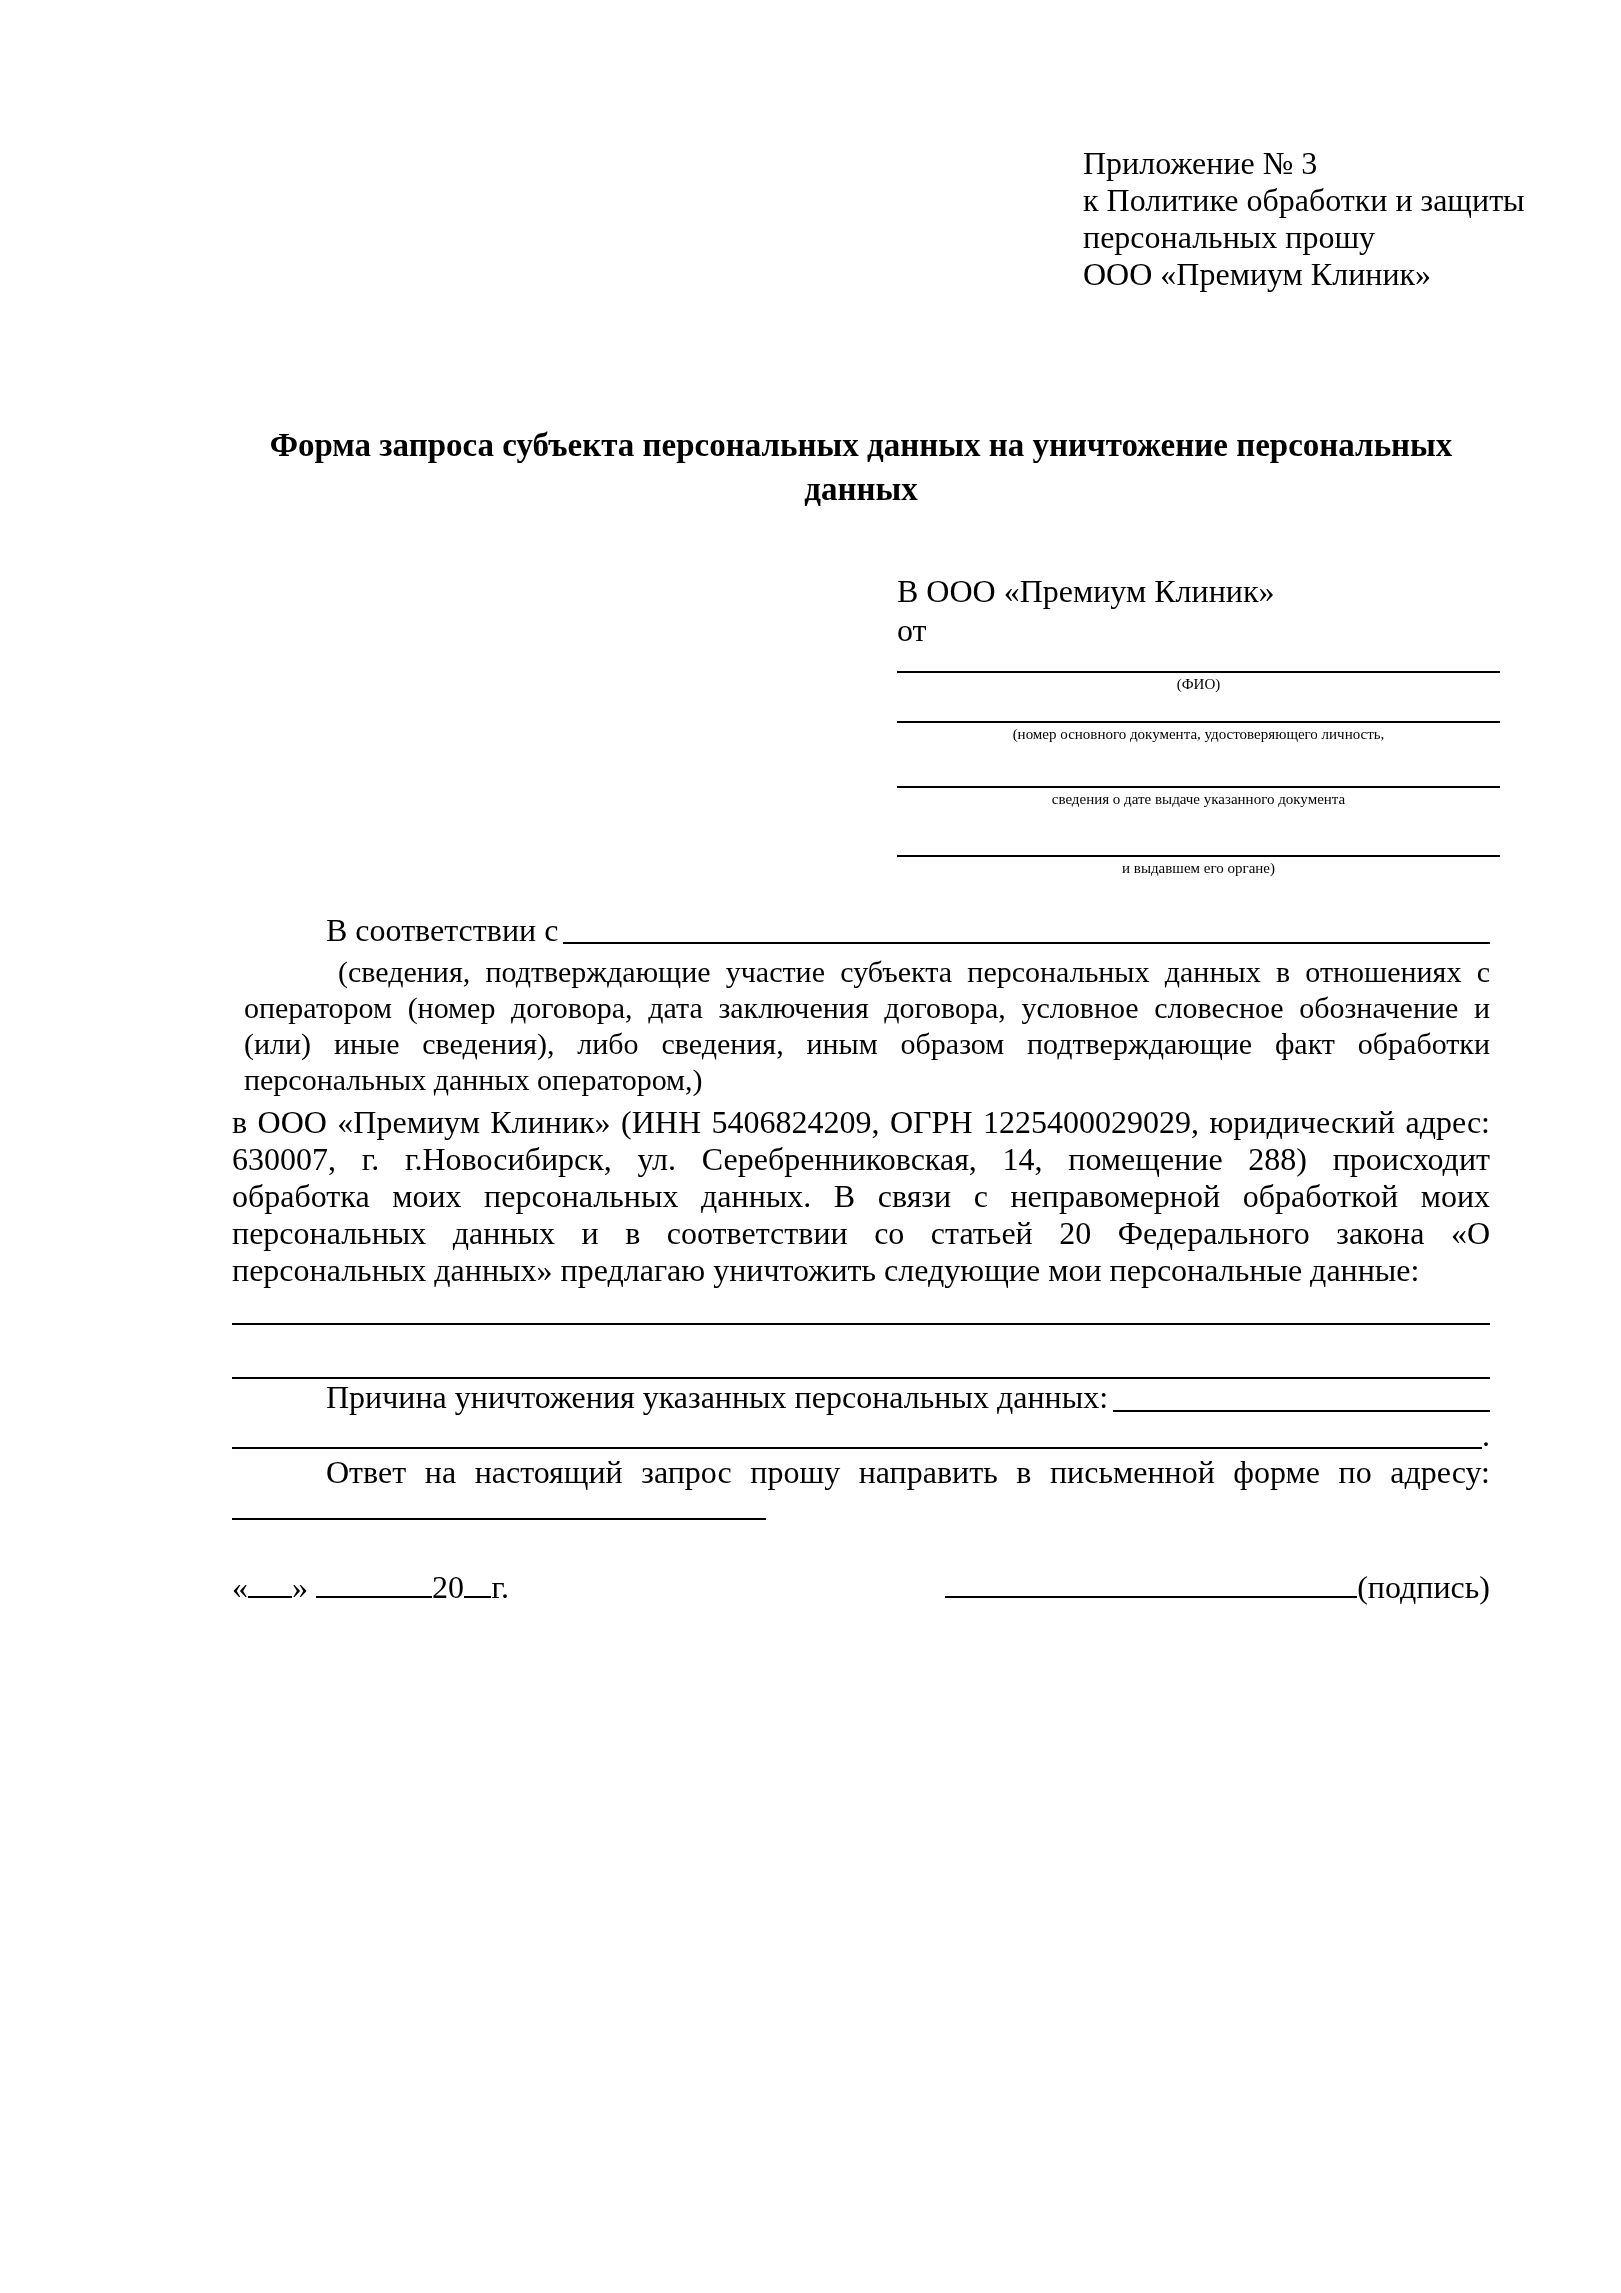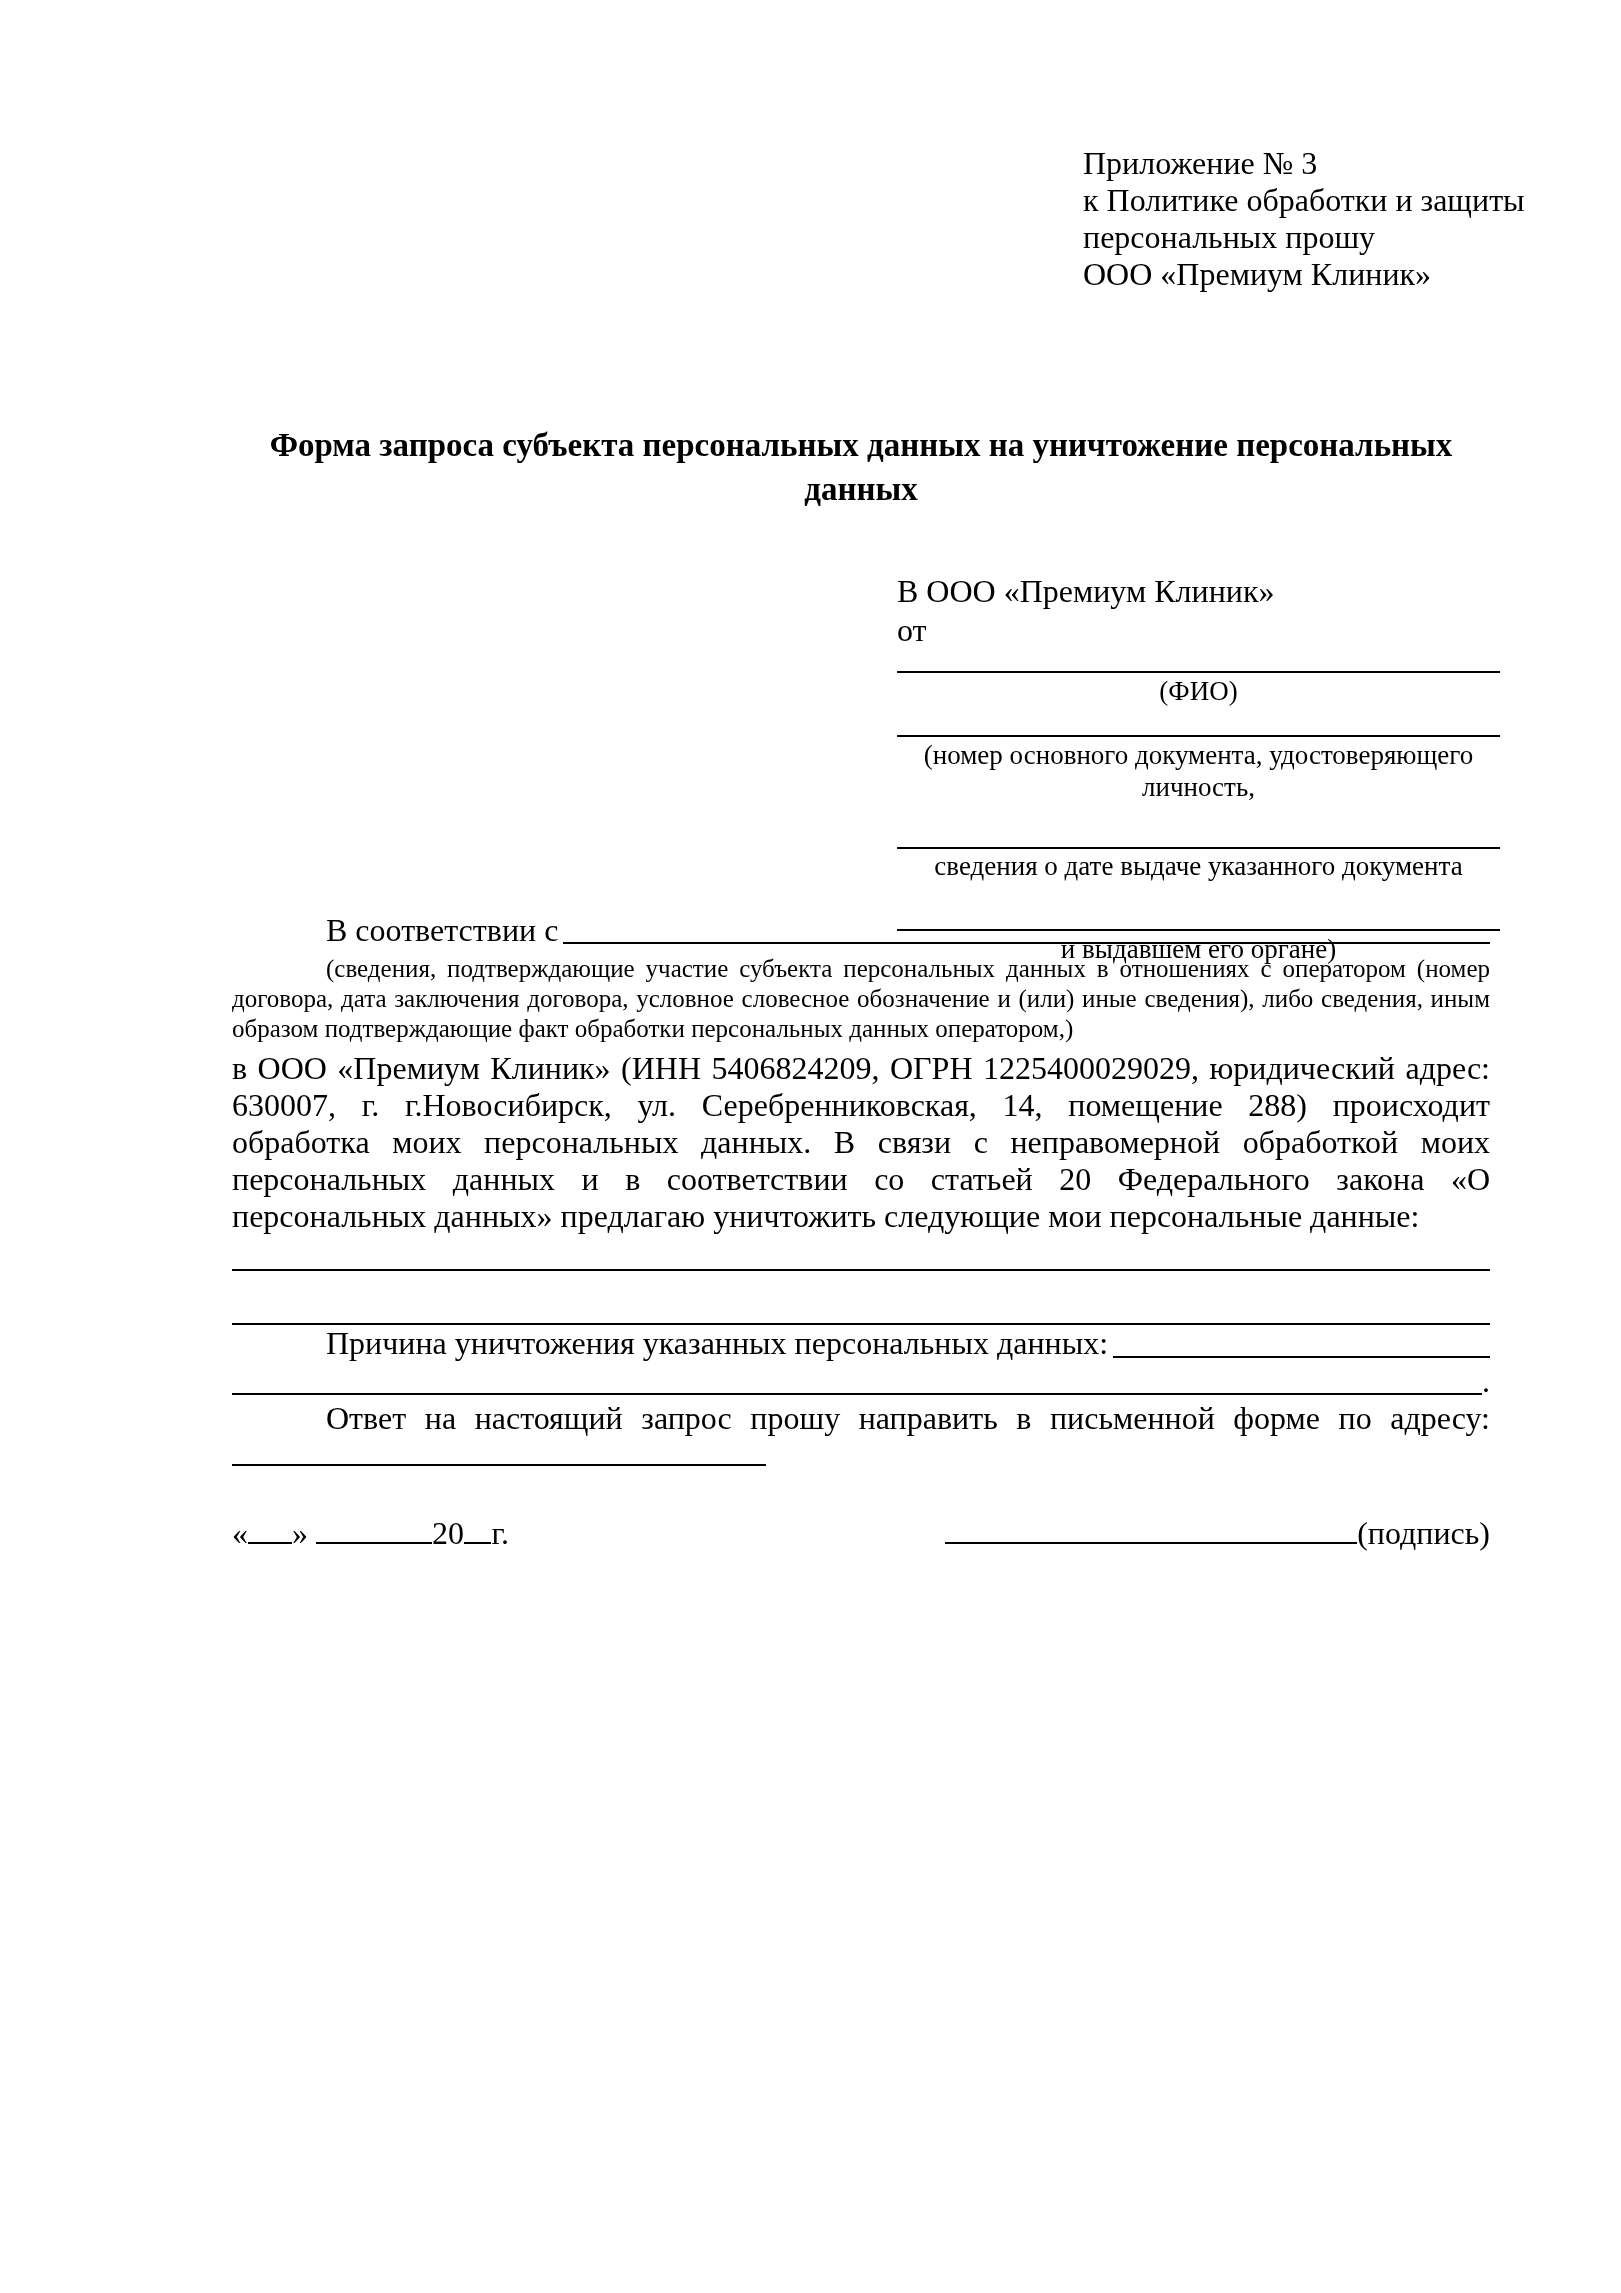--- a/index.html
+++ b/index.html
@@ -15,35 +15,35 @@
     line-height: 1.16;
   }
   .appendix { position: absolute; left: 1083px; top: 145px; }
   .title {
     position: absolute; left: 232px; top: 424px; width: 1258px;
     text-align: center; font-weight: 700; font-size: 33px; line-height: 1.32;
   }
   .addressee { position: absolute; left: 897px; top: 573px; width: 603px; }
   .addressee .from { margin-top: 2px; }
   .field .line { height: 0; border-bottom: 2.9px solid #000; }
-  .caption { font-size: 27px; text-align: center; line-height: 1.18; margin-top: 2.9px; }
+  .caption { font-size: 15px; text-align: center; line-height: 1.18; margin-top: 2.9px; }
   .f1 { margin-top: 21.6px; }
   .f2 { margin-top: 27.4px; }
   .f3 { margin-top: 43px; }
   .f4 { margin-top: 46px; }
 
   .body-block { position: absolute; left: 232px; top: 912px; width: 1258px; }
   .fill-row { display: flex; align-items: flex-end; }
   .indent { padding-left: 94px; }
   .lbl { white-space: nowrap; }
   .fill { flex: 1 1 auto; border-bottom: 2.9px solid #000; margin-bottom: 4.9px; }
   .lbl + .fill { margin-left: 4.9px; }
   .note {
-    font-size: 25px; line-height: 1.2; text-align: justify;
-    text-indent: 94px; margin-top: 4.9px;
+    font-size: 30px; line-height: 1.2; text-align: justify;
+    text-indent: 94px; margin-top: 4.9px; margin-left: 12px;
   }
   .para { text-align: justify; margin-top: 5.9px; }
   .blank-line { border-bottom: 2.9px solid #000; }
   .bl1 { height: 36px; }
   .bl2 { height: 54px; }
   .row-justify { text-align: justify; text-align-last: justify; text-indent: 94px; }
   .u { display: inline-block; height: 9.8px; border-bottom: 2.9px solid #000; }
   .u-address { width: 534px; }
   .u-day { width: 44px; }
   .u-month { width: 116px; }

